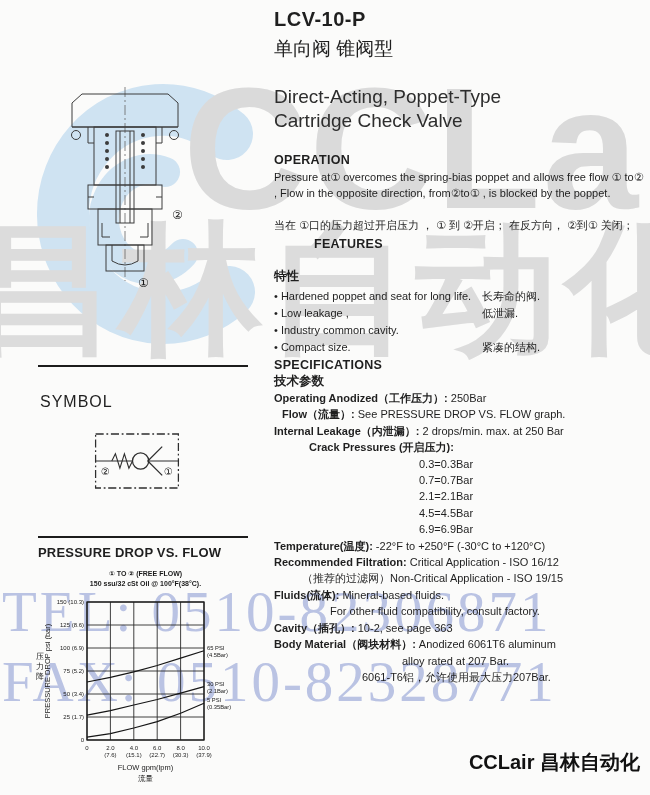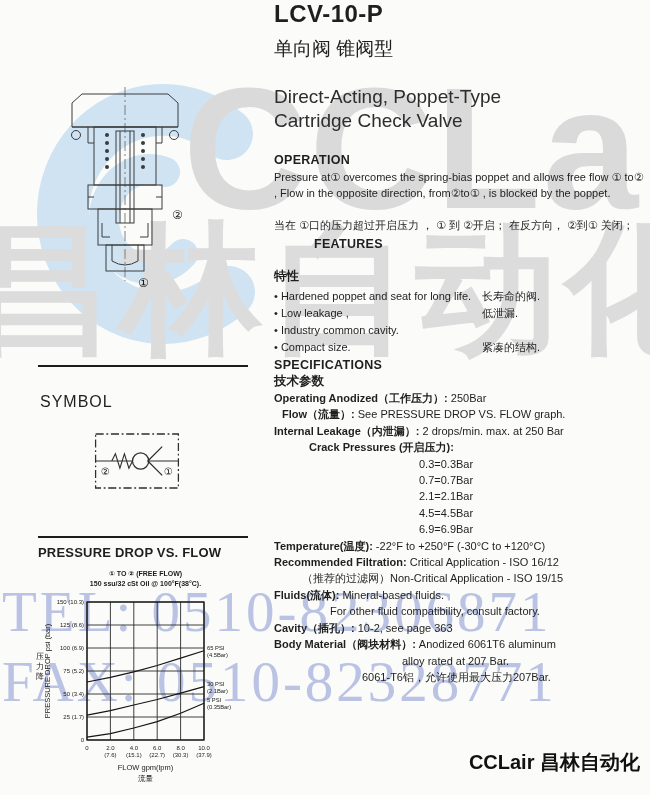--- a/index.html
+++ b/index.html
@@ -11,21 +11,21 @@
   .wm-cclair{left:183px;top:62px;font-size:172px;font-weight:bold;color:#dadada;letter-spacing:2px;}
   .wm-cn{left:-28px;top:218px;font-size:142px;font-weight:bold;color:#dcdcdc;letter-spacing:6px;}
   .wm-tel{left:2px;top:583px;font-family:"Liberation Serif","DejaVu Serif",serif;
           font-size:57px;color:rgba(146,160,213,0.62);letter-spacing:3px;}
   .wm-fax{left:2px;top:653px;font-family:"Liberation Serif","DejaVu Serif",serif;
           font-size:57px;color:rgba(146,160,213,0.62);letter-spacing:3px;}
   
   .content{position:absolute;inset:0;z-index:1;}
   .abs{position:absolute;}
   .rcol{left:274px;width:368px;}
-  .product-code{top:0;font-size:24px;font-weight:bold;letter-spacing:0.5px;}
+  .product-code{top:8px;font-size:20px;font-weight:bold;letter-spacing:0.5px;}
   .product-cn{top:36px;font-size:19px;}
   .title-en1{top:86px;font-size:19px;color:#2d2d2d;}
   .title-en2{top:110px;font-size:19px;color:#2d2d2d;}
   .sec-head{font-size:12.5px;font-weight:bold;letter-spacing:0.3px;}
   .body-txt{font-size:11px;line-height:15.5px;}
   .op-head{top:153px;}
   .op-en{top:170px;width:372px;}
   .op-cn{top:218px;font-size:11px;}
   .feat-head{top:237px;padding-left:40px;}
   .feat-cn-head{top:268px;font-size:12.5px;font-weight:bold;}

